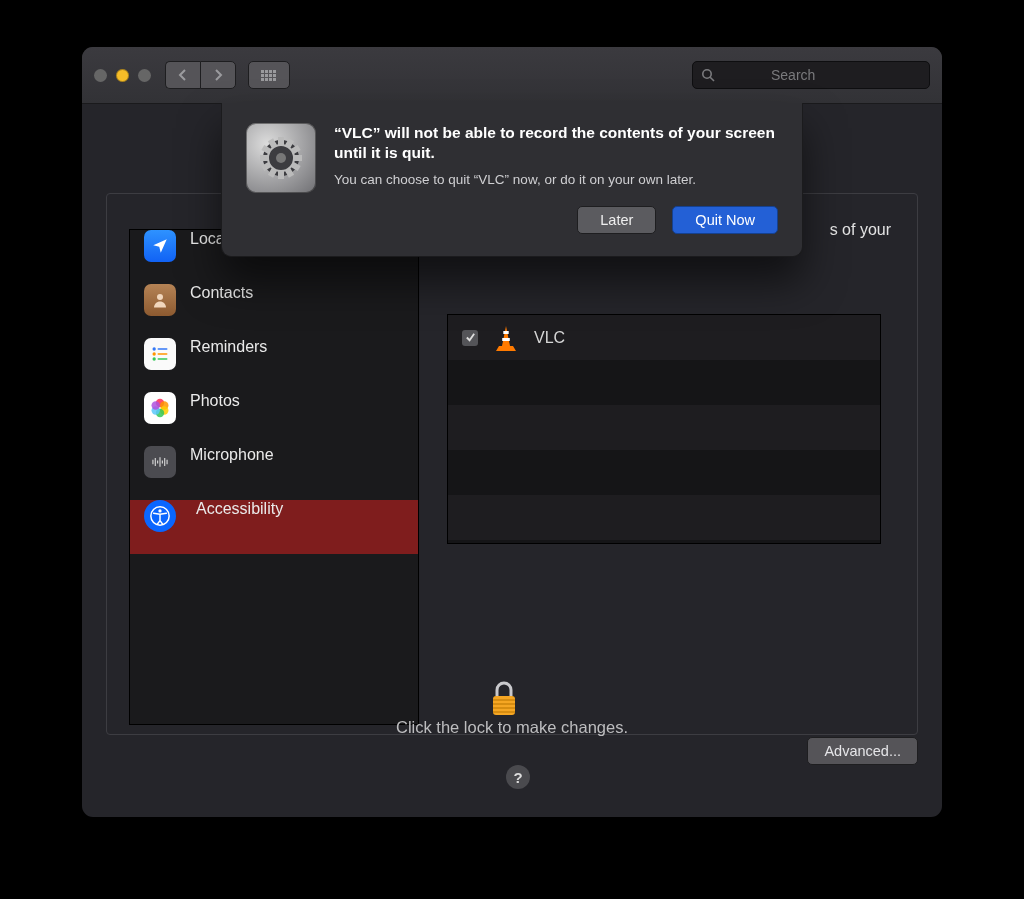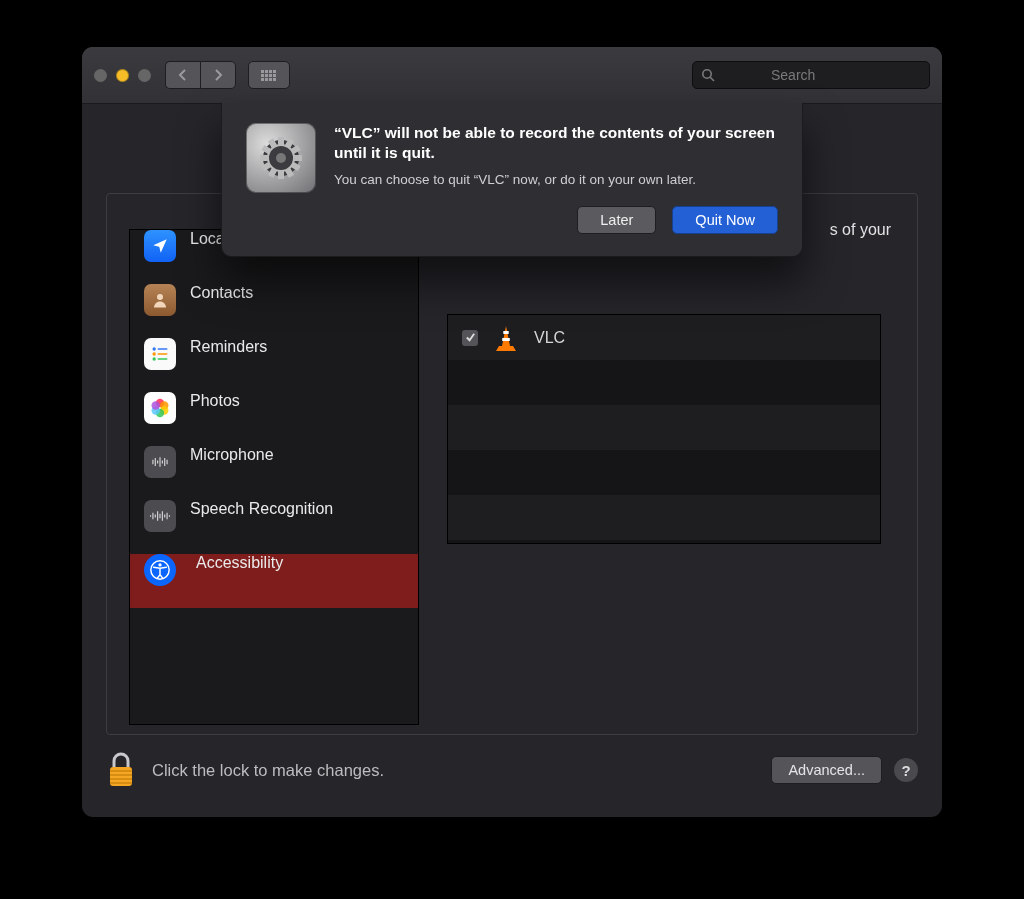--- a/index.html
+++ b/index.html
@@ -144,21 +144,21 @@
     width:16px; height:16px; border-radius:3px;
     background:#545458;
     display:flex;align-items:center;justify-content:center;
   }
   .row .app-icon { width:28px; height:28px; }
 
   
   .footer {
     position:absolute;
     left:24px; right:24px; bottom:28px;
-    display:flex; align-items:center;
+    display:flex; align-items:center;flex-direction:column;
   }
   .lock-icon { margin-right:16px; }
   .lock-text { font-size:16.5px; color:#bdbdbf; }
   .adv-btn {
     margin-left:auto;
     height:26px; padding:0 16px;
     background:#555458;
     border:1px solid #1e1e20;
     border-radius:5px;
     font-size:14.5px; color:#e5e5e8;
@@ -330,38 +330,20 @@
                   <line x1="17" y1="5" x2="17" y2="9"></line>
                 <line x1="20" y1="2" x2="20" y2="12"></line>
                   <line x1="23" y1="4" x2="23" y2="10"></line>
                   <line x1="26" y1="7" x2="26" y2="7"></line>
               </g>
             </svg>
           </div>
           <span>Microphone</span>
         </div>
 
-        <div class="side-item">
-          <div class="side-icon" style="background:#4b4b50;">
-            <svg width="22" height="14" viewBox="0 0 28 14">
-              <g stroke="#ddd" stroke-width="1.4">
-                <line x1="2" y1="6" x2="2" y2="8"></line>
-                  <line x1="5" y1="3" x2="5" y2="11"></line>
-                  <line x1="8" y1="5" x2="8" y2="9"></line>
-                <line x1="11" y1="1" x2="11" y2="13"></line>
-                  <line x1="14" y1="4" x2="14" y2="10"></line>
-                  <line x1="17" y1="1" x2="17" y2="13"></line>
-                <line x1="20" y1="5" x2="20" y2="9"></line>
-                  <line x1="23" y1="3" x2="23" y2="11"></line>
-                  <line x1="26" y1="6" x2="26" y2="8"></line>
-              </g>
-            </svg>
-          </div>
-          <span>Speech Recognition</span>
-        </div>
 
         <div class="side-item selected">
           <div class="side-icon" style="background:#0a66ff;border-radius:50%;">
             <svg width="22" height="22" viewBox="0 0 24 24">
                 <circle cx="12" cy="12" r="10" fill="none" stroke="#fff" stroke-width="1.6"></circle>
                 <circle cx="12" cy="6.5" r="1.8" fill="#fff"></circle>
                 <path d="M5 9l7 1 7-1M12 10v7m0 0l-3 4m3-4l3 4" stroke="#fff" stroke-width="1.6" fill="none" stroke-linecap="round"></path>
               </svg>
           </div>
           <span>Accessibility</span>

